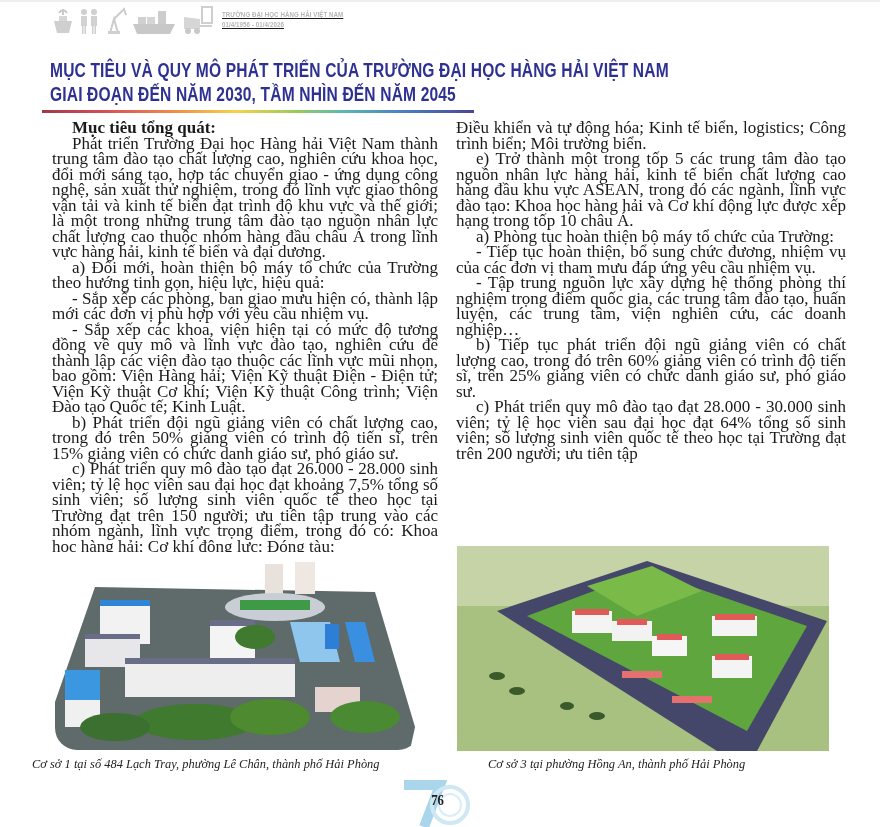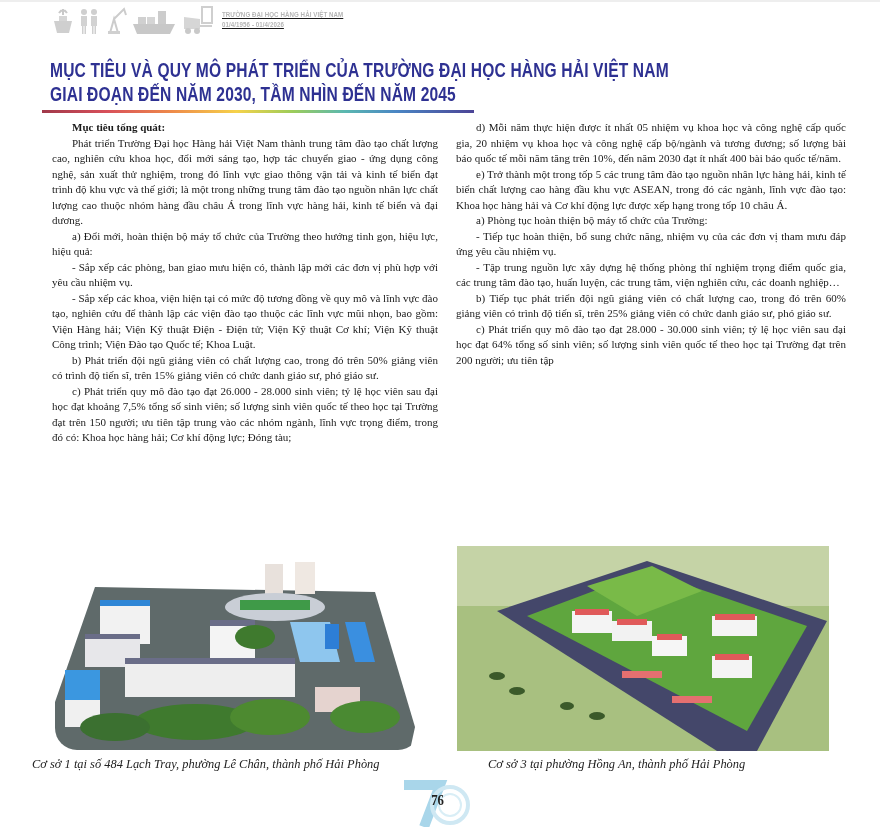--- a/index.html
+++ b/index.html
@@ -11,21 +11,21 @@
   .icons { display: flex; align-items: flex-end; gap: 4px; height: 30px; }
   .icons svg { display: block; }
   .header-text { margin-left: 8px; font-family: "Liberation Sans", sans-serif; color: #b5b5b5; font-weight: bold; font-size: 7.5px; line-height: 10px; letter-spacing: 0.1px; transform: scaleX(0.82); transform-origin: left center; }
 
   .title { position: absolute; left: 50px; top: 58px; width: 600px; font-family: "Liberation Sans", sans-serif; font-weight: bold; color: #2e3192; font-size: 20.5px; line-height: 24px; transform: scaleX(0.76); transform-origin: left top; white-space: nowrap; letter-spacing: 0.2px; }
   .title div { white-space: nowrap; }
 
   .rainbow { position: absolute; left: 42px; top: 110px; width: 432px; height: 3px;
     background: linear-gradient(90deg, #a0384a 0%, #d8505a 15%, #ee8a4a 30%, #f6d24a 45%, #9ccc5a 58%, #5bb8b0 70%, #4a86c4 82%, #4c4496 100%); }
 
-  .col { position: absolute; top: 120px; width: 386px; font-size: 11px; line-height: 15.5px; text-align: justify; }
+  .col { position: absolute; top: 120px; width: 386px; font-size: 17px; line-height: 15.5px; text-align: justify; }
   .col.left { left: 52px; }
   .col.right { left: 456px; width: 390px; }
   .col p { margin: 0; text-indent: 20px; }
   .col p.noindent { text-indent: 0; }
   .col .h { font-weight: bold; }
 
   .photo { position: absolute; overflow: hidden; }
   .photo1 { left: 55px; top: 552px; width: 365px; height: 198px; border-radius: 0 0 22px 22px; }
   .photo2 { left: 457px; top: 546px; width: 372px; height: 205px; }
 
@@ -87,30 +87,30 @@
   <div>GIAI ĐOẠN ĐẾN NĂM 2030, TẦM NHÌN ĐẾN NĂM 2045</div>
 </div>
 
 <div class="rainbow"></div>
 
 <div class="col left">
   <p class="h">Mục tiêu tổng quát:</p>
   <p>Phát triển Trường Đại học Hàng hải Việt Nam thành trung tâm đào tạo chất lượng cao, nghiên cứu khoa học, đổi mới sáng tạo, hợp tác chuyển giao - ứng dụng công nghệ, sản xuất thử nghiệm, trong đó lĩnh vực giao thông vận tải và kinh tế biển đạt trình độ khu vực và thế giới; là một trong những trung tâm đào tạo nguồn nhân lực chất lượng cao thuộc nhóm hàng đầu châu Á trong lĩnh vực hàng hải, kinh tế biển và đại dương.</p>
   <p>a) Đổi mới, hoàn thiện bộ máy tổ chức của Trường theo hướng tinh gọn, hiệu lực, hiệu quả:</p>
   <p>- Sắp xếp các phòng, ban giao mưu hiện có, thành lập mới các đơn vị phù hợp với yêu cầu nhiệm vụ.</p>
-  <p>- Sắp xếp các khoa, viện hiện tại có mức độ tương đồng về quy mô và lĩnh vực đào tạo, nghiên cứu để thành lập các viện đào tạo thuộc các lĩnh vực mũi nhọn, bao gồm: Viện Hàng hải; Viện Kỹ thuật Điện - Điện tử; Viện Kỹ thuật Cơ khí; Viện Kỹ thuật Công trình; Viện Đào tạo Quốc tế; Khoa Luật.</p>
+  <p>- Sắp xếp các khoa, viện hiện tại có mức độ tương đồng về quy mô và lĩnh vực đào tạo, nghiên cứu để thành lập các viện đào tạo thuộc các lĩnh vực mũi nhọn, bao gồm: Viện Hàng hải; Viện Kỹ thuật Điện - Điện tử; Viện Kỹ thuật Cơ khí; Viện Kỹ thuật Công trình; Viện Đào tạo Quốc tế; Kinh Luật.</p>
   <p>b) Phát triển đội ngũ giảng viên có chất lượng cao, trong đó trên 50% giảng viên có trình độ tiến sĩ, trên 15% giảng viên có chức danh giáo sư, phó giáo sư.</p>
   <p>c) Phát triển quy mô đào tạo đạt 26.000 - 28.000 sinh viên; tỷ lệ học viên sau đại học đạt khoảng 7,5% tổng số sinh viên; số lượng sinh viên quốc tế theo học tại Trường đạt trên 150 người; ưu tiên tập trung vào các nhóm ngành, lĩnh vực trọng điểm, trong đó có: Khoa học hàng hải; Cơ khí động lực; Đóng tàu;</p>
 </div>
 
 <div class="col right">
-  <p>d) Mỗi năm thực hiện được ít nhất 05 nhiệm vụ khoa học và công nghệ cấp quốc gia, 20 nhiệm vụ khoa học và công nghệ cấp bộ/ngành và tương đương; số lượng bài báo quốc tế mỗi năm tăng trên 10%, đến năm 2030 đạt ít nhất 400 bài báo quốc tế/năm.</p>
+  <p class="noindent">Điều khiển và tự động hóa; Kinh tế biển, logistics; Công trình biển; Môi trường biển.</p>
   <p>e) Trở thành một trong tốp 5 các trung tâm đào tạo nguồn nhân lực hàng hải, kinh tế biển chất lượng cao hàng đầu khu vực ASEAN, trong đó các ngành, lĩnh vực đào tạo: Khoa học hàng hải và Cơ khí động lực được xếp hạng trong tốp 10 châu Á.</p>
   <p>a) Phòng tục hoàn thiện bộ máy tổ chức của Trường:</p>
-  <p>- Tiếp tục hoàn thiện, bổ sung chức năng, nhiệm vụ của các đơn vị tham mưu đáp ứng yêu cầu nhiệm vụ.</p>
+  <p>- Tiếp tục hoàn thiện, bổ sung chức đương, nhiệm vụ của các đơn vị tham mưu đáp ứng yêu cầu nhiệm vụ.</p>
   <p>- Tập trung nguồn lực xây dựng hệ thống phòng thí nghiệm trọng điểm quốc gia, các trung tâm đào tạo, huấn luyện, các trung tâm, viện nghiên cứu, các doanh nghiệp…</p>
   <p>b) Tiếp tục phát triển đội ngũ giảng viên có chất lượng cao, trong đó trên 60% giảng viên có trình độ tiến sĩ, trên 25% giảng viên có chức danh giáo sư, phó giáo sư.</p>
   <p>c) Phát triển quy mô đào tạo đạt 28.000 - 30.000 sinh viên; tỷ lệ học viên sau đại học đạt 64% tổng số sinh viên; số lượng sinh viên quốc tế theo học tại Trường đạt trên 200 người; ưu tiên tập</p>
 </div>
 
 <div class="photo photo1">
   <svg width="365" height="198" viewBox="0 0 365 198">
     <rect width="365" height="198" fill="#ffffff"></rect>
     <path d="M40 35 L320 40 L360 175 L355 198 L0 198 L0 150 Z" fill="#5f6a6a"></path>
     <rect x="210" y="12" width="18" height="30" fill="#e8e1dc"></rect>

